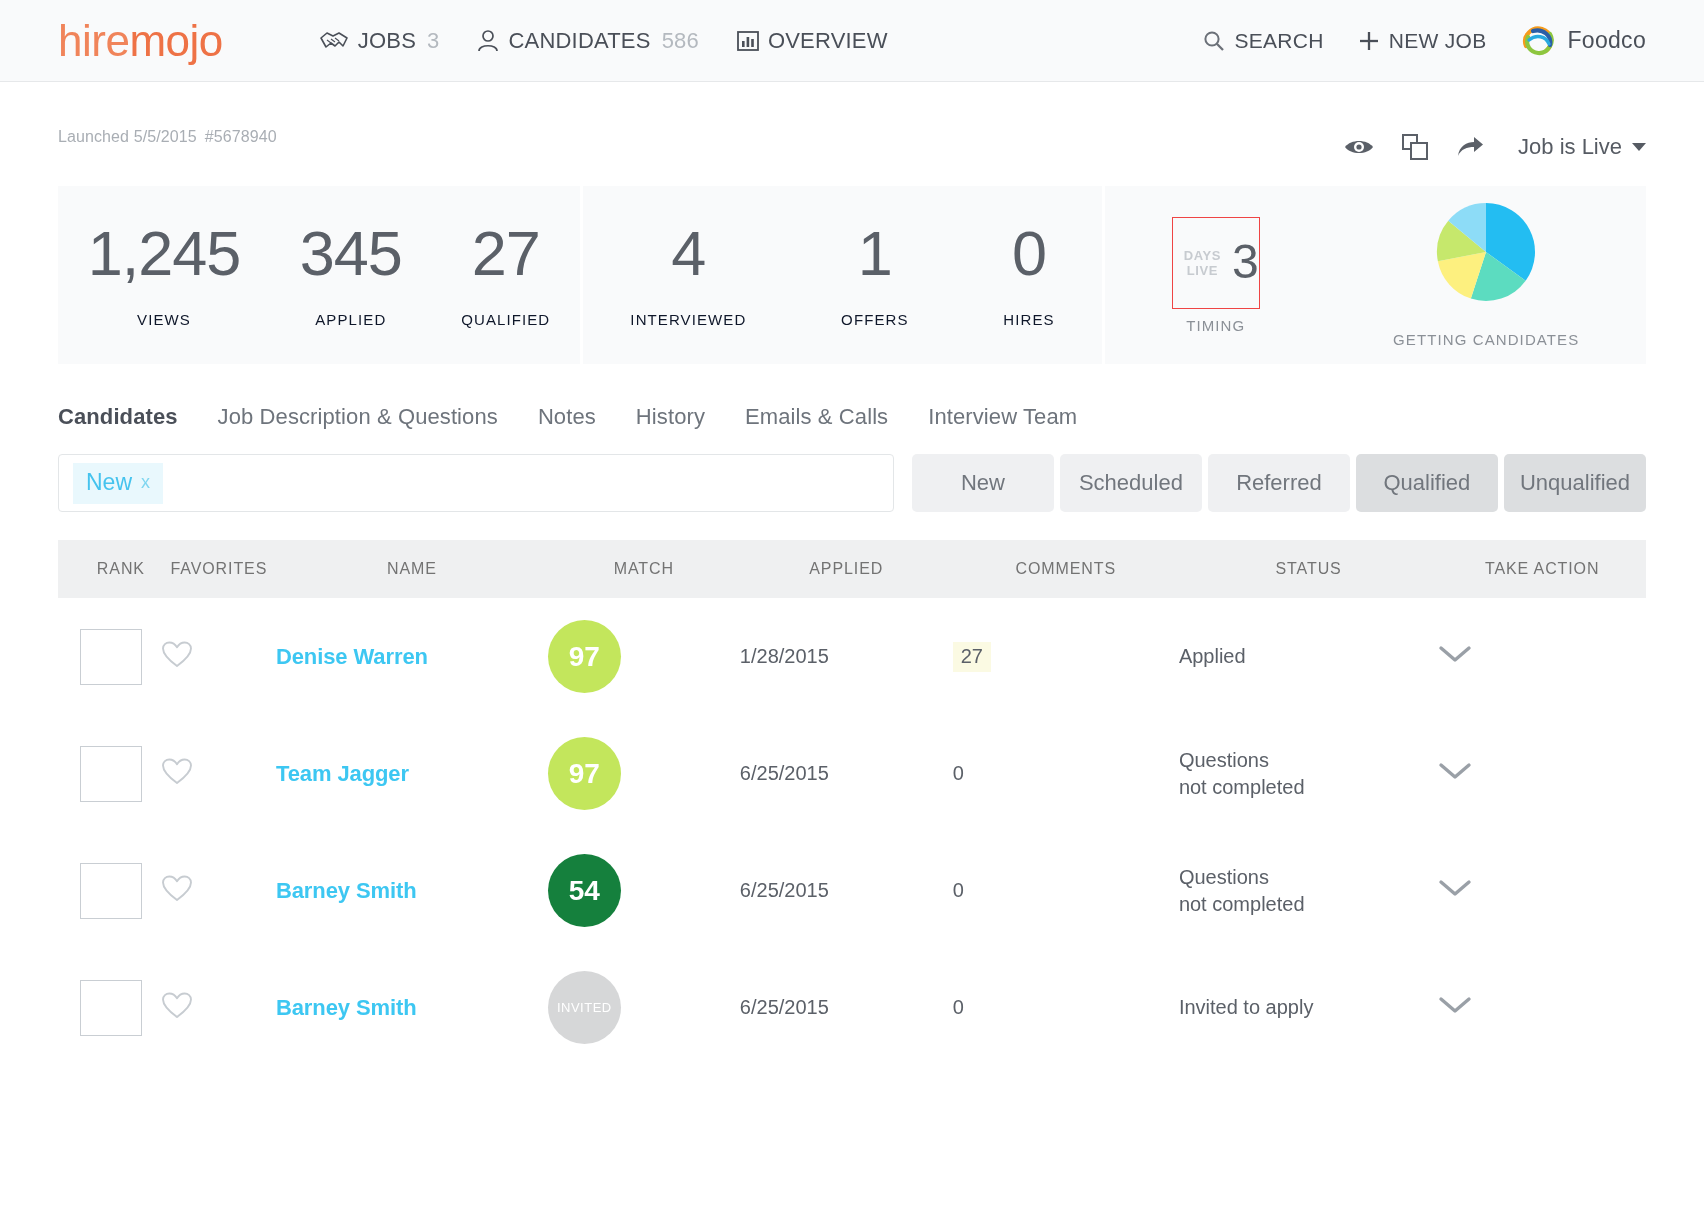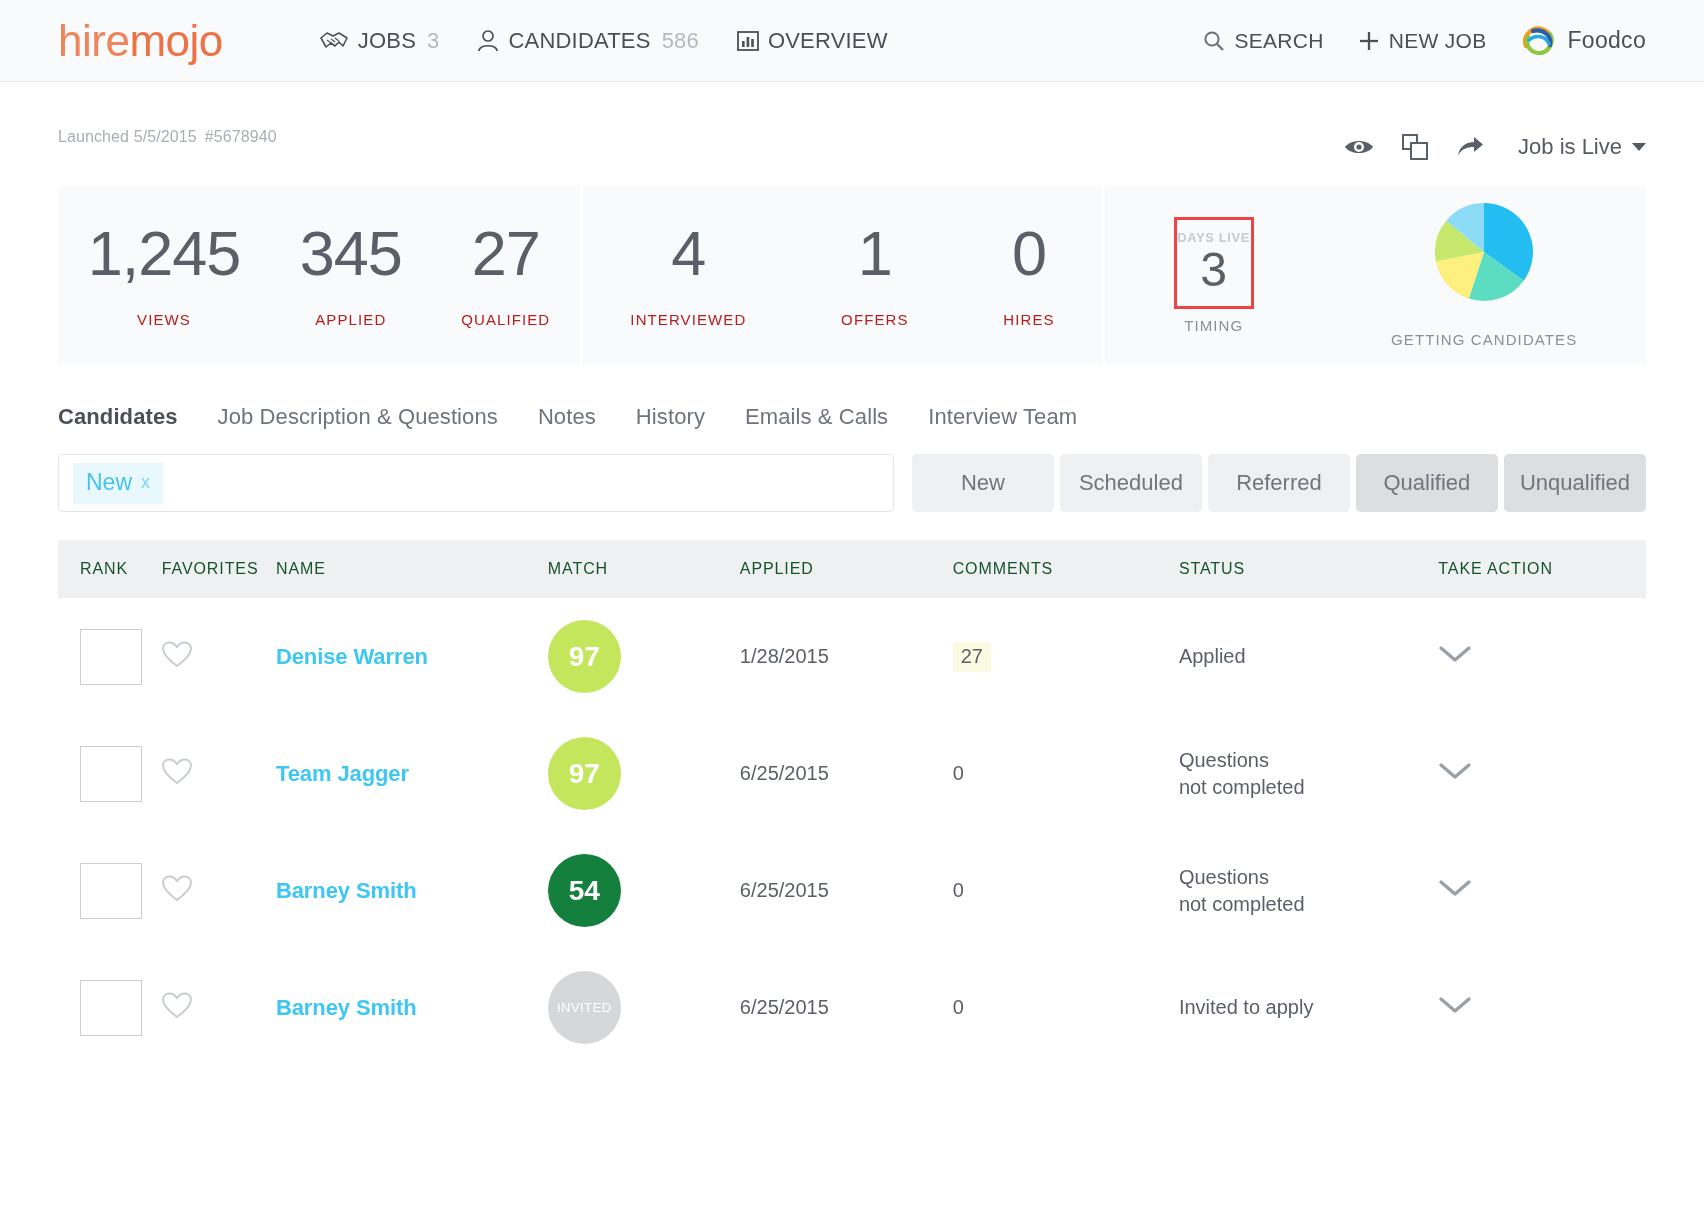--- a/index.html
+++ b/index.html
@@ -131,32 +131,32 @@
   .stat { text-align: center; padding: 0 8px; }
   .statnum {
     font-size: 63px;
     font-weight: 300;
     color: #5b6068;
     line-height: 1;
     letter-spacing: -1px;
   }
   .statlabel {
     font-size: 15px;
-    color: #b91c1c;
+    color: #0f172a;
     letter-spacing: 1.1px;
     margin-top: 26px;
   }
 
   .timingbox { text-align: center; }
   .dayslive {
-    border: 3px solid #ef4444;
-    width: 80px;
+    border: 1px solid #ef4444;
+    width: 88px;
     height: 92px;
     display: flex;
-    flex-direction: column;
+    flex-direction: row;
     align-items: center;
     justify-content: center;
     margin: 0 auto;
     background: #f9fafb;
   }
   .dayslive .dl-label {
     font-size: 13px;
     font-weight: bold;
     color: #c7cbd0;
     letter-spacing: 0.6px;
@@ -246,23 +246,23 @@
   
   table.cand {
     width: 100%;
     border-collapse: collapse;
     margin-top: 28px;
   }
   table.cand thead th {
     background: #eff0f1;
     font-size: 16px;
     font-weight: normal;
-    color: #14532d;
+    color: #737373;
     letter-spacing: 0.9px;
-    text-align: left;
+    text-align: center;
     padding: 18px 0;
     height: 58px;
     vertical-align: middle;
   }
   .c-rank    { width: 100px; padding-left: 22px !important; }
   .c-fav     { width: 110px; }
   .c-name    { width: 262px; }
   .c-match   { width: 185px; }
   .c-applied { width: 205px; }
   .c-comm    { width: 218px; }

